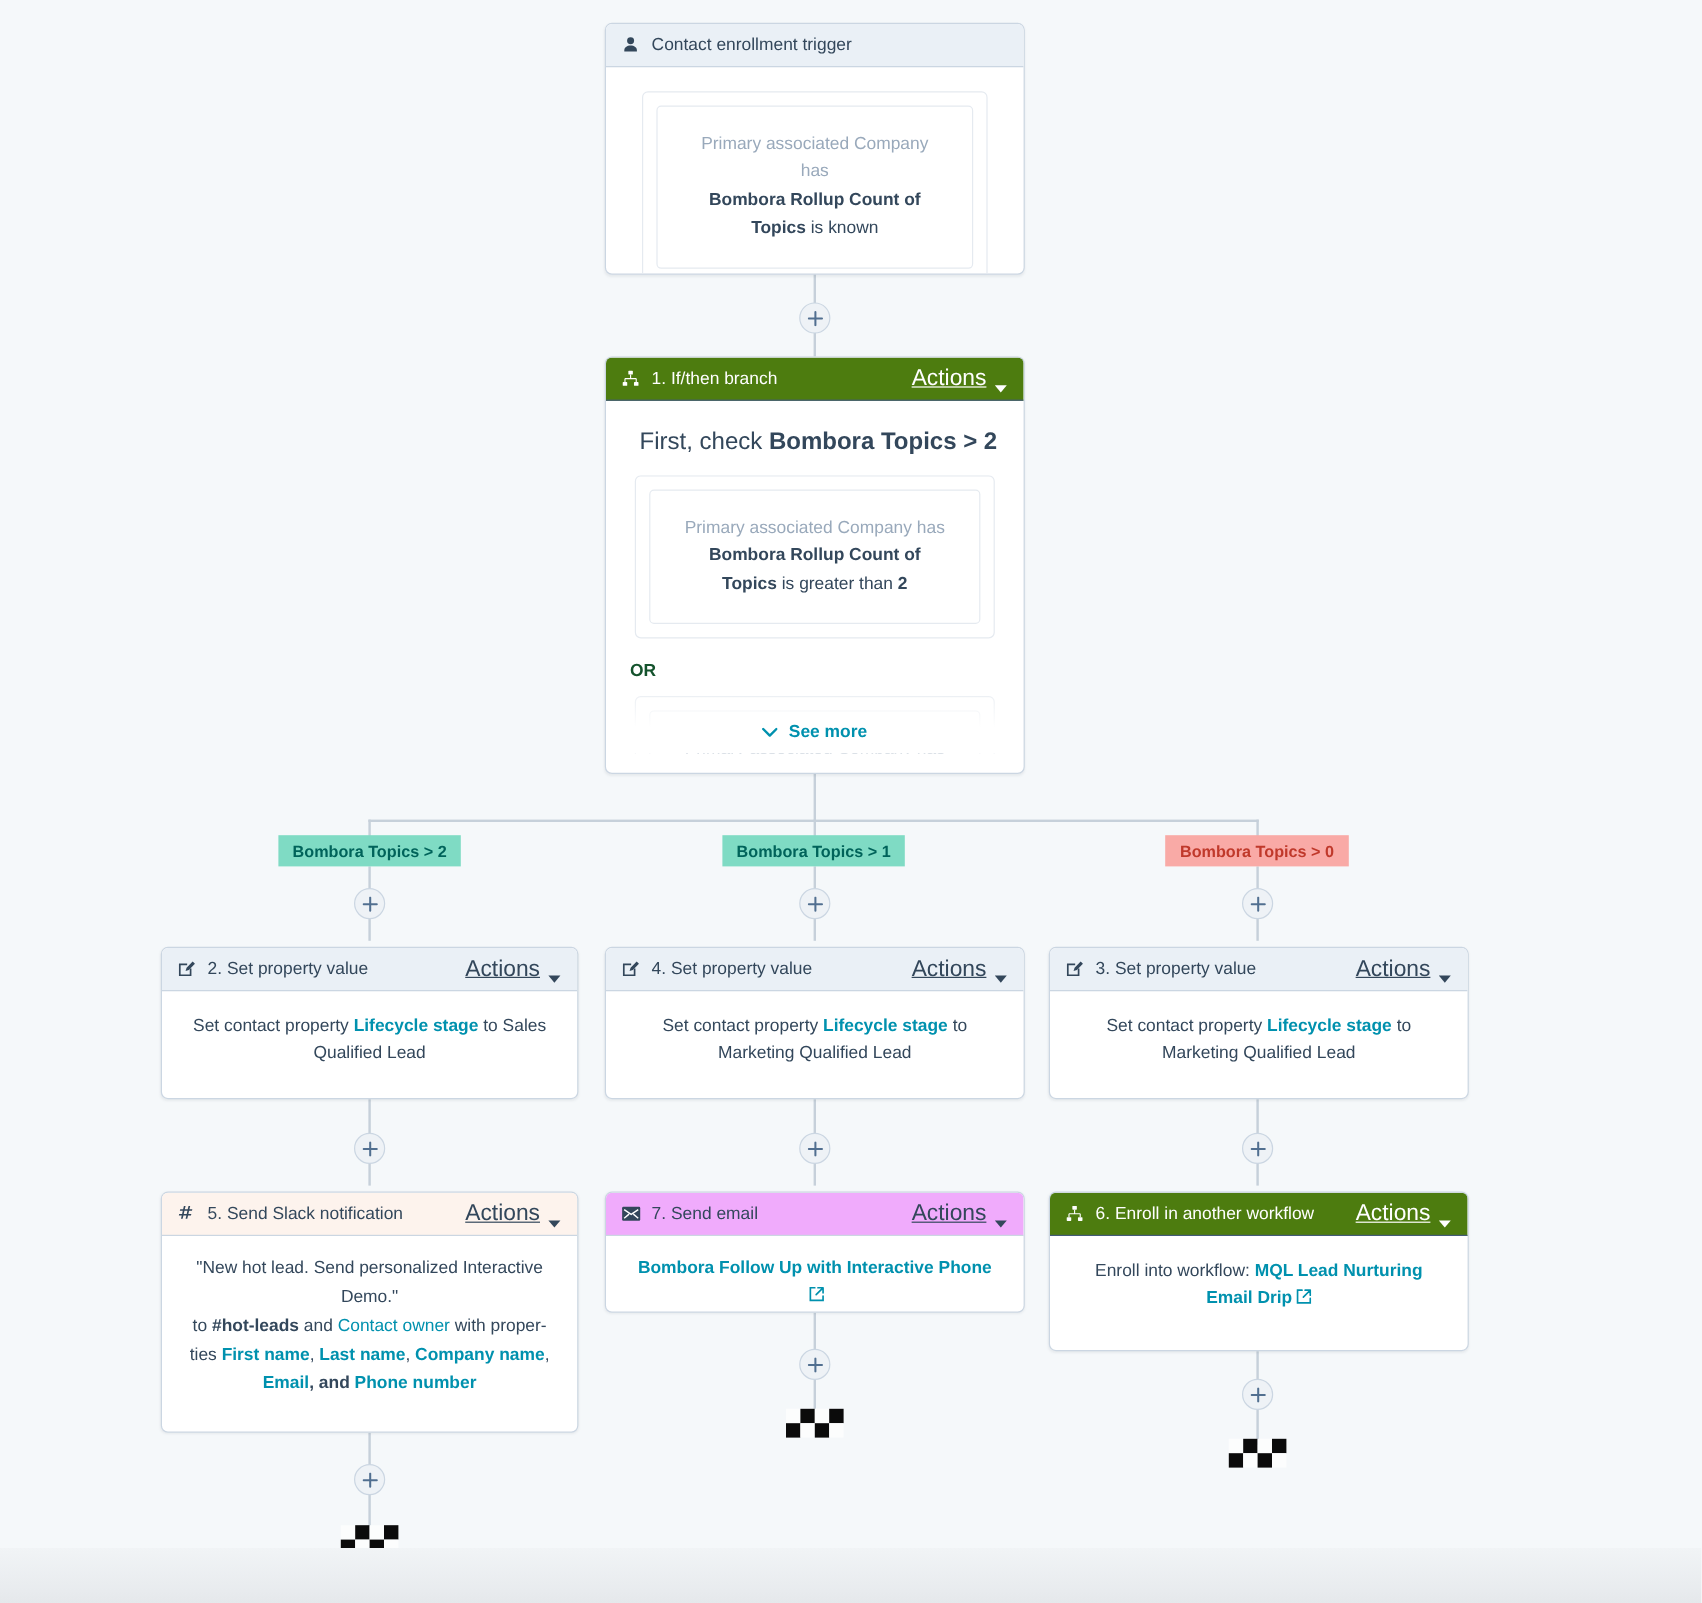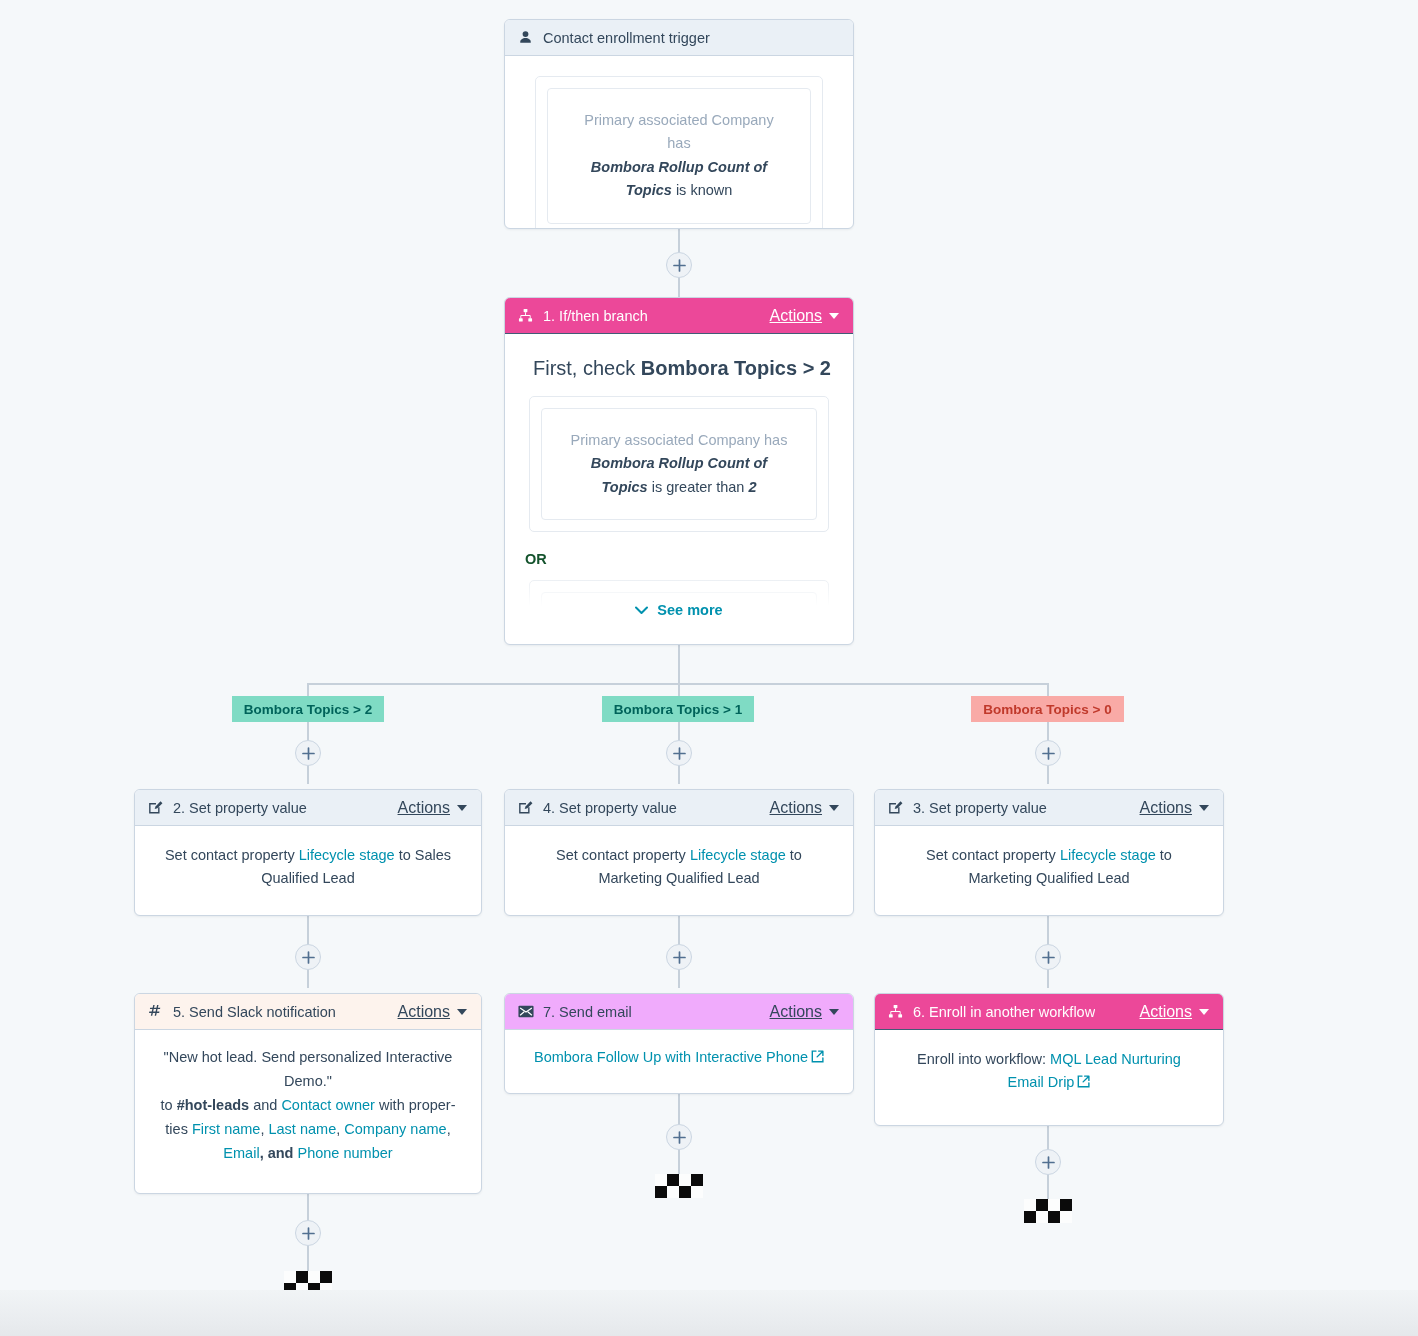--- a/index.html
+++ b/index.html
@@ -80,38 +80,38 @@
     margin-right: 9px;
     flex: 0 0 auto;
     display: flex; align-items: center; justify-content: center;
   }
   .card-header .htitle {
     white-space: nowrap;
     overflow: hidden;
   }
   .card-header .spacer { flex: 1 1 auto; }
   .actions {
-    display: flex; align-items: center;
-    font-size: 16px;
+    display: flex; align-items: flex-end;
+    font-size: 19px;
     cursor: pointer;
     white-space: nowrap;
   }
   .actions .alabel { text-decoration: underline; }
   .actions .caret {
     margin-left: 7px;
     width: 0; height: 0;
     border-left: 5px solid transparent;
     border-right: 5px solid transparent;
     border-top: 6px solid currentColor;
   }
 
   
   .hd-light { background: #eaf0f6; color: #33475b; }
   .hd-light .actions { color: #33475b; }
-  .hd-dark  { background: #ec4899; color: #ffffff; border-bottom-color: #425b76; }
+  .hd-dark  { background: #4d7c0f; color: #ffffff; border-bottom-color: #425b76; }
   .hd-dark .actions { color: #ffffff; }
   .hd-dark .hicon svg { fill: #ffffff; }
   .hd-peach { background: #fdf3ed; color: #33475b; }
   .hd-peach .actions { color: #33475b; }
   .hd-lav   { background: #f0abfc; color: #33475b; }
   .hd-lav .actions { color: #33475b; }
 
   .card-body {
     padding: 18px 22px 20px 22px;
     font-size: 14.5px;
@@ -131,21 +131,21 @@
   .crit-inner {
     border: 1px solid #e5eaf0;
     border-radius: 4px;
     padding: 20px 26px;
     text-align: center;
     font-size: 14.5px;
     line-height: 1.62;
     color: #33475b;
   }
   .crit-lead { color: #99a9bb; }
-  .crit-inner b { font-weight: bold; color: #33475b; font-style: italic; }
+  .crit-inner b { font-weight: bold; color: #33475b; }
 
   .branch-lead {
     font-size: 20px;
     color: #33475b;
     margin: 0 0 12px 4px;
     text-align: right;
   }
   .branch-lead b { font-weight: bold; }
   .or-label {
     font-size: 14.5px;
@@ -188,21 +188,21 @@
     justify-content: center;
     padding: 0 13px;
     font-size: 13.5px;
     font-weight: bold;
     white-space: nowrap;
   }
   .pill-green { background: #7fdbc4; color: #00635a; }
   .pill-red   { background: #f9aaa6; color: #c0392b; }
 
   
-  .lk { color: #0091ae; font-weight: normal; }
+  .lk { color: #0091ae; font-weight: bold; }
   .lk-plain { color: #0091ae; }
   .strong { font-weight: bold; }
   .ext {
     display: inline-block;
     vertical-align: -1px;
     margin-left: 3px;
   }
 </style>
 </head>
 <body>

